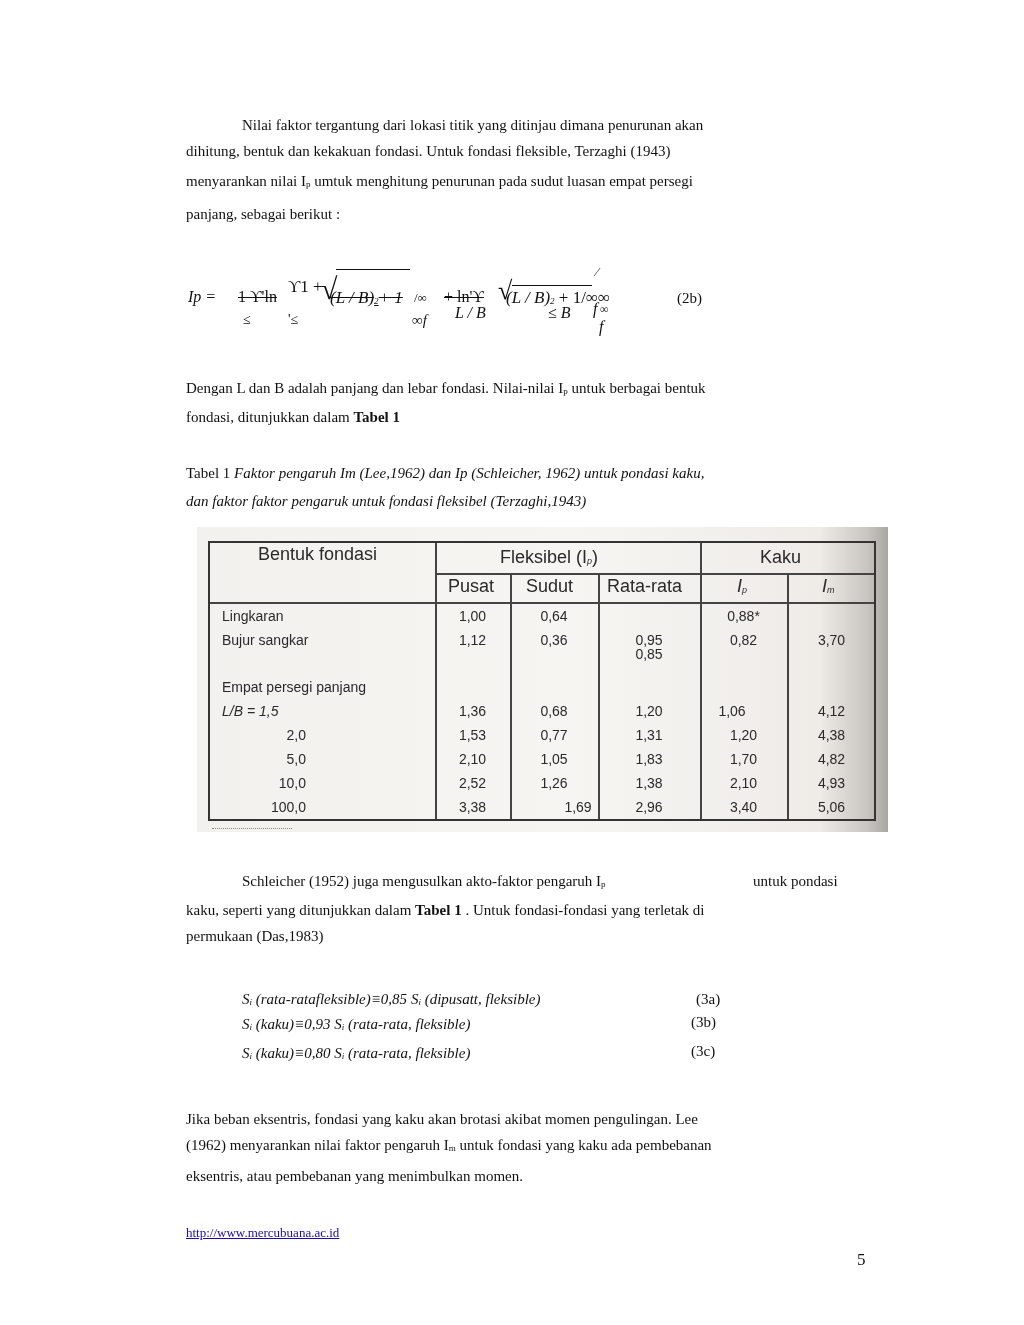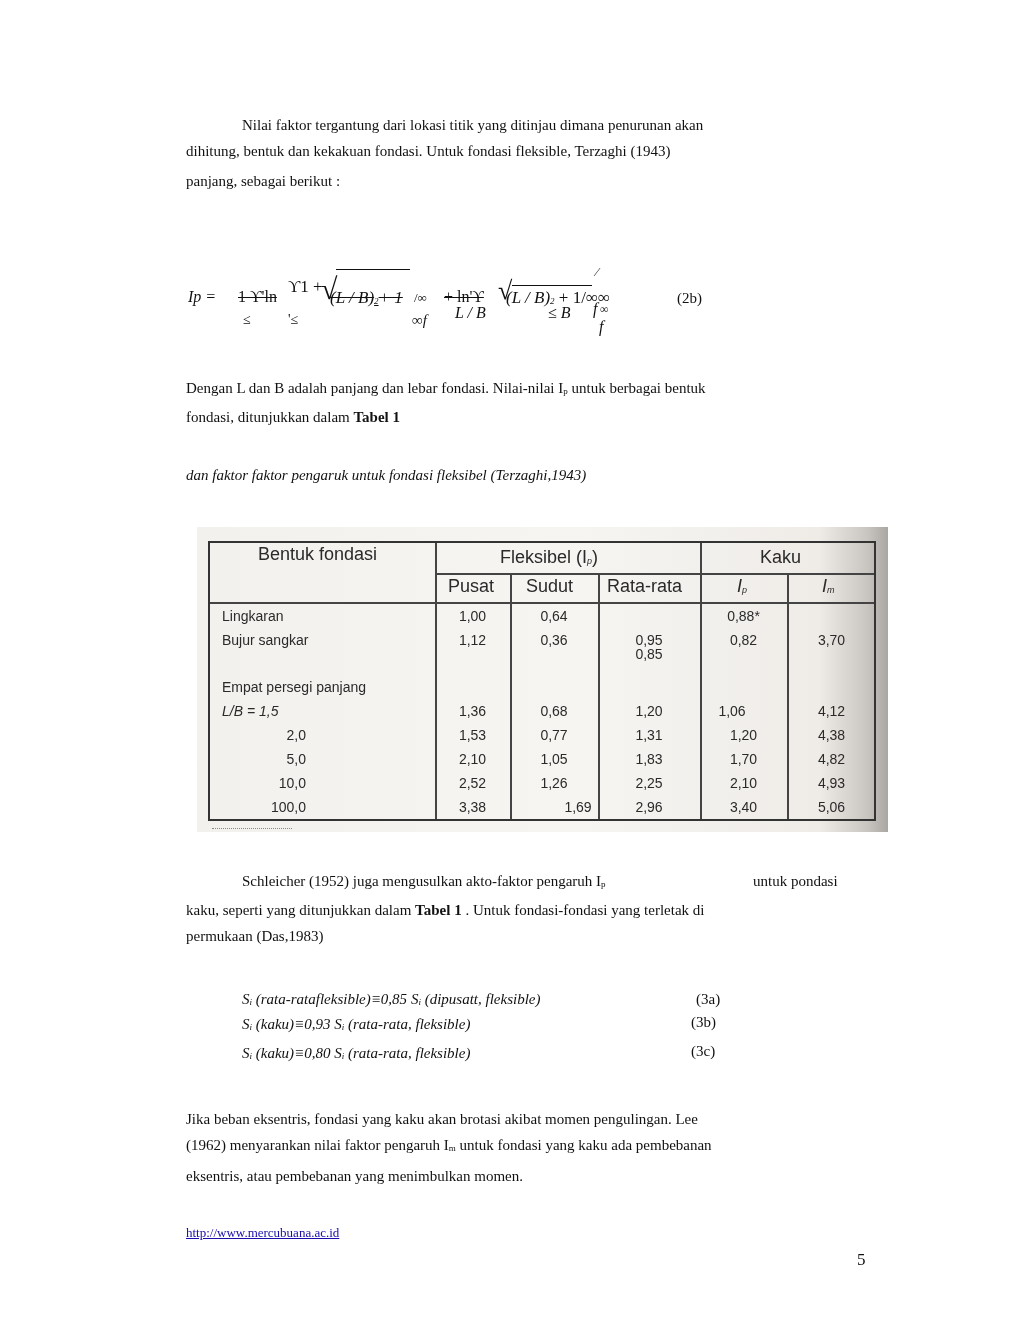--- a/index.html
+++ b/index.html
@@ -41,20 +41,23 @@
     .link { position: absolute; left: 186px; top: 1225px; font-size: 13px; color: #1a0dab;
       text-decoration: underline; }
     .pageno { position: absolute; left: 857px; top: 1250px; font-size: 17px; }
   </style>
 </head>
 <body>
 
 <div class="para" style="top:112px;">
   <div class="indent">Nilai faktor tergantung dari lokasi titik yang ditinjau dimana penurunan akan</div>
   <div>dihitung, bentuk dan kekakuan fondasi. Untuk fondasi fleksible, Terzaghi (1943)</div>
+  <div style="margin-top:4px;">
+    <span>menyarankan nilai I</span><span class="sub">p</span><span> umtuk menghitung penurunan pada sudut luasan empat persegi</span>
+  </div>
   <div style="margin-top:4px;">panjang, sebagai berikut :</div>
 </div>
 
 <div class="formula">
   <span style="left:0; top:26px; font-style:italic;">Ip =</span>
   <span style="left:50px; top:26px;" class="strike">1 ϒ'ln</span>
   <span style="left:55px; top:50px; font-size:14px;">≤</span>
   <span style="left:100px; top:50px; font-size:14px;">'≤</span>
   <span style="left:100px; top:15px; font-size:17px;">ϒ1 +</span>
   <span style="left:133px; top:10px; font-size:30px; font-weight:100;">√</span>
@@ -74,20 +77,21 @@
   <span style="left:408px; top:2px; font-size:13px;">⁄</span>
   <span style="left:489px; top:28px; font-size:15px;">(2b)</span>
 </div>
 
 <div class="para" style="top:375px;">
   <div><span>Dengan L dan B adalah panjang dan lebar fondasi. Nilai-nilai I</span><span class="sub">p</span><span> untuk berbagai bentuk</span></div>
   <div><span>fondasi, ditunjukkan dalam </span><b>Tabel 1</b></div>
 </div>
 
 <div class="para" style="top:460px; width:620px;">
+  <div><span>Tabel 1 </span><i>Faktor pengaruh Im (Lee,1962) dan Ip (Schleicher, 1962) untuk pondasi kaku,</i></div>
   <div style="margin-top:2px;"><i>dan faktor faktor pengaruk untuk fondasi fleksibel (Terzaghi,1943)</i></div>
 </div>
 
 <div class="scan">
   <div class="scan-table">
 
     <div class="vline" style="left:225px;"></div>
     <div class="vline" style="left:300px; top:31px;"></div>
     <div class="vline" style="left:388px; top:31px;"></div>
     <div class="vline" style="left:490px;"></div>
@@ -145,21 +149,21 @@
       <div class="cell num" style="left:225px; width:75px; top:208px;">2,10</div>
       <div class="cell num" style="left:300px; width:88px; top:208px;">1,05</div>
       <div class="cell num" style="left:388px; width:102px; top:208px;">1,83</div>
       <div class="cell num" style="left:490px; width:87px; top:208px;">1,70</div>
       <div class="cell num" style="left:577px; width:89px; top:208px;">4,82</div>
     </div>
     <div>
       <div class="cell" style="left:0; width:96px; text-align:right; top:232px;">10,0</div>
       <div class="cell num" style="left:225px; width:75px; top:232px;">2,52</div>
       <div class="cell num" style="left:300px; width:88px; top:232px;">1,26</div>
-      <div class="cell num" style="left:388px; width:102px; top:232px;">2,25</div>
+      <div class="cell num" style="left:388px; width:102px; top:232px;">1,38</div>
       <div class="cell num" style="left:490px; width:87px; top:232px;">2,10</div>
       <div class="cell num" style="left:577px; width:89px; top:232px;">4,93</div>
     </div>
     <div>
       <div class="cell" style="left:0; width:96px; text-align:right; top:256px;">100,0</div>
       <div class="cell num" style="left:225px; width:75px; top:256px;">3,38</div>
       <div class="cell num" style="left:300px; width:88px; top:256px;padding-left:24px;">1,69</div>
       <div class="cell num" style="left:388px; width:102px; top:256px;">2,96</div>
       <div class="cell num" style="left:490px; width:87px; top:256px;">3,40</div>
       <div class="cell num" style="left:577px; width:89px; top:256px;">5,06</div>

